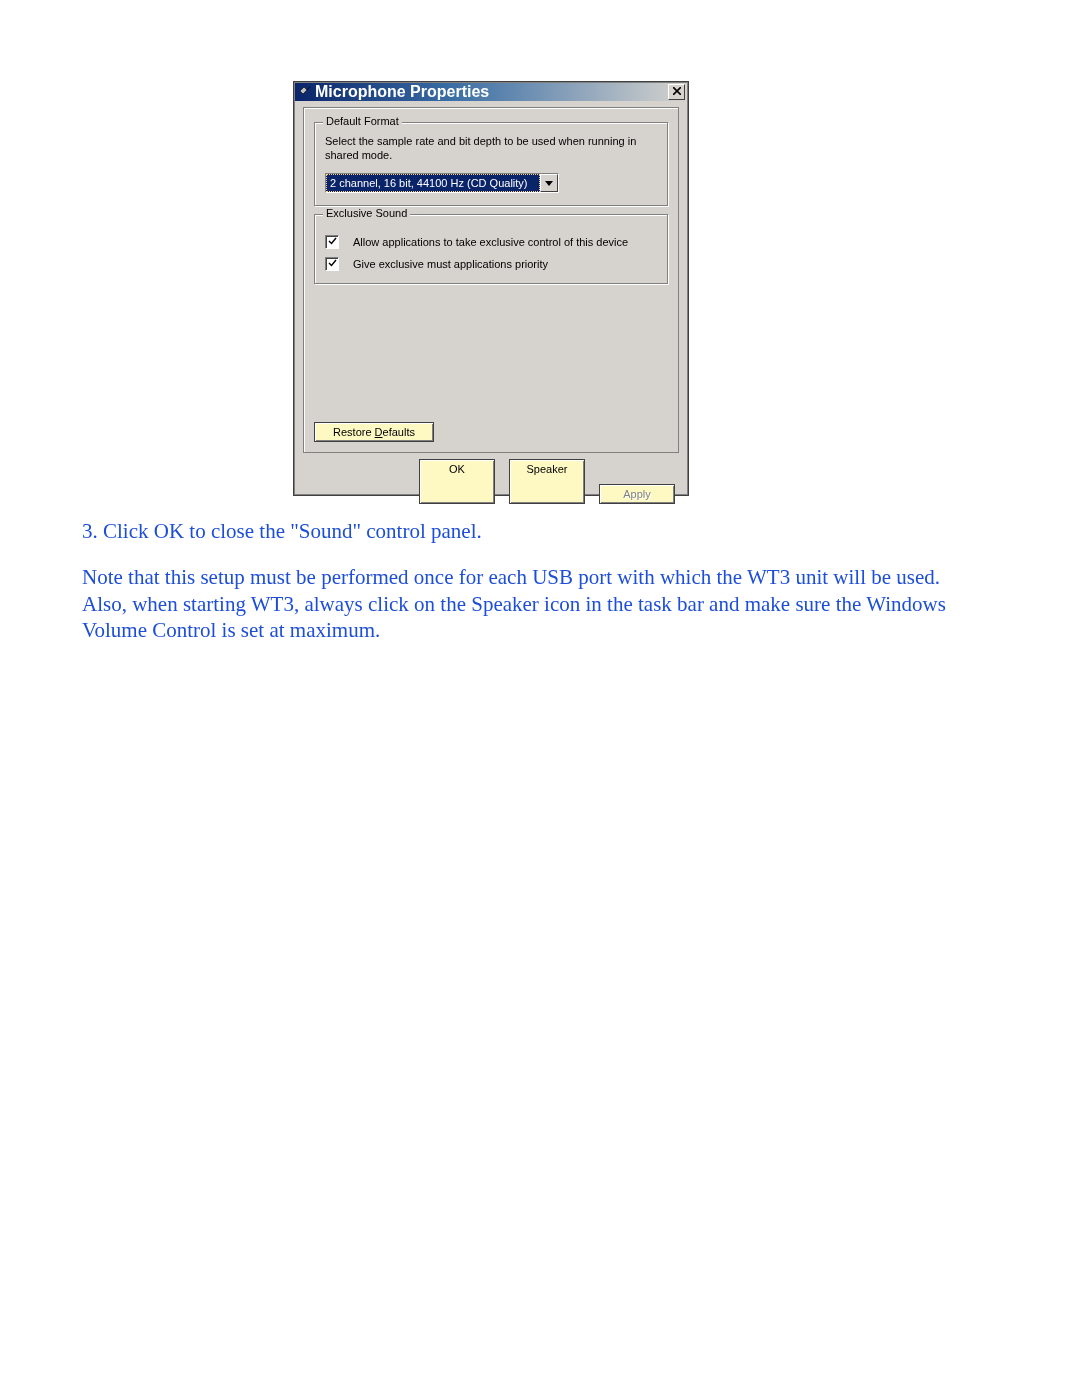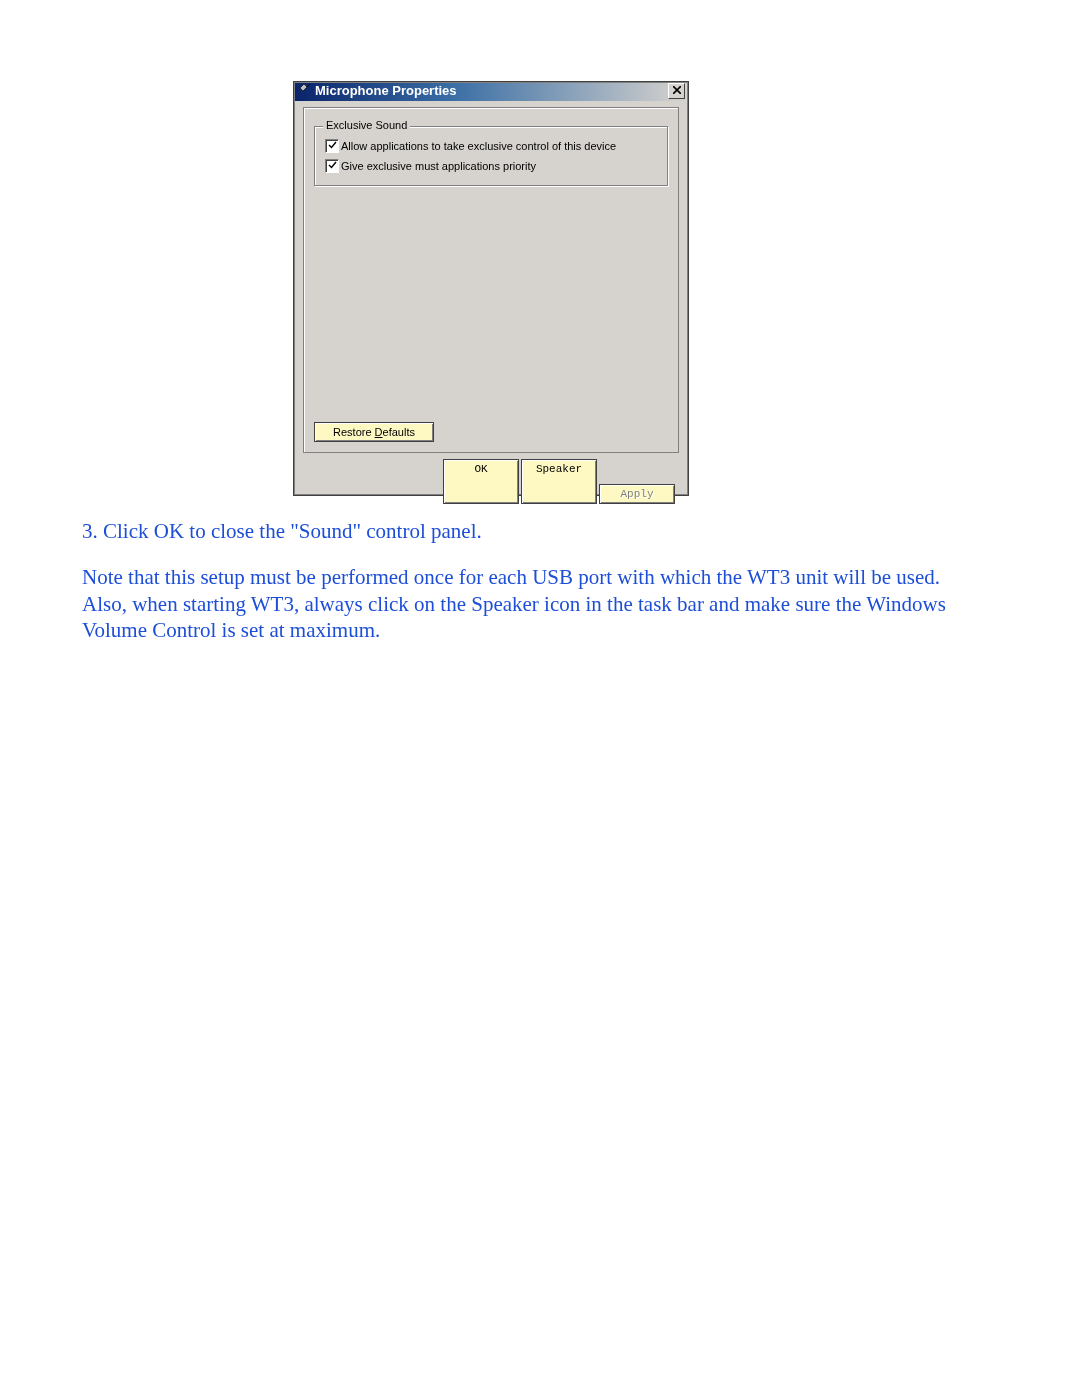--- a/index.html
+++ b/index.html
@@ -26,24 +26,25 @@
     background: #d6d3ce;
     border: 1px solid #808080;
     box-shadow: 0 0 0 1px #404040;
     font-size: 11px;
     color: #000;
   }
   .titlebar {
     height: 18px;
     background: linear-gradient(to right, #0a246a 0%, #3a6ea5 40%, #d6d3ce 100%);
     display: flex;
+    align-items: center;
     padding: 0 2px 0 4px;
     color: #ffffff;
     font-weight: bold;
-    font-size: 13px;
+    font-size: 16px;
   }
   .titlebar .title-icon {
     width: 12px; height: 12px;
     margin-right: 4px;
     display: inline-flex;
     align-items: center;
     justify-content: center;
   }
   .titlebar .title-icon svg { width: 12px; height: 12px; }
   .titlebar .title-text { flex: 1; }
@@ -157,23 +158,24 @@
     display: flex;
     align-items: center;
     justify-content: center;
   }
   .combo .combo-btn svg { width: 8px; height: 6px; }
 
   
   .check-row {
     display: flex;
     align-items: center;
-    gap: 2px;
+    gap: 14px;
     font-size: 11px;
     margin-bottom: 6px;
+    margin-top: 8px;
   }
   .check-row:last-child { margin-bottom: 0; }
   .checkbox {
     width: 12px; height: 12px;
     background: #fff;
     border: 1px solid #808080;
     border-right-color: #fff;
     border-bottom-color: #fff;
     box-shadow: inset 1px 1px 0 #404040;
     display: flex;
@@ -203,23 +205,22 @@
   .restore-btn {
     position: absolute;
     left: 10px;
     bottom: 10px;
     width: 118px;
   }
 
   .btn-row {
     display: flex;
     justify-content: flex-end;
-    gap: 2px;
+    gap: 14px;
     padding: 6px 4px 0 0;
-    font-family: Liberation Mono, monospace;
   }
 
   
   .doc-text {
     position: absolute;
     left: 82px;
     top: 518px;
     width: 900px;
     font-family: "Times New Roman", Times, serif;
     font-size: 21px;
@@ -248,20 +249,34 @@
               <path d="M0 0 L8 8 M8 0 L0 8" stroke="#000" stroke-width="1.6"></path>
             </svg>
         </span>
       </span>
     </div>
 
     <div class="dialog-body">
 
       <div class="tab-panel">
 
+        <div class="groupbox first">
+          <span class="group-legend">Default Format</span>
+          <div class="group-desc">Select the sample rate and bit depth to be used when running in shared mode.</div>
+          <div class="combo">
+            <span class="combo-text">2 channel, 16 bit, 44100 Hz (CD Quality)</span>
+            <span class="combo-btn">
+              <span>
+                <svg viewBox="0 0 8 6">
+                    <path d="M0 0 L8 0 L4 5 Z" fill="#000"></path>
+                  </svg>
+              </span>
+            </span>
+          </div>
+        </div>
 
         <div class="groupbox">
           <span class="group-legend">Exclusive Sound</span>
 
           <div class="check-row">
             <span class="checkbox">
               <span>
                 <svg viewBox="0 0 9 9">
                     <path d="M1 4 L3.5 6.5 L8 1" stroke="#000" stroke-width="1.4" fill="none"></path>
                   </svg>

